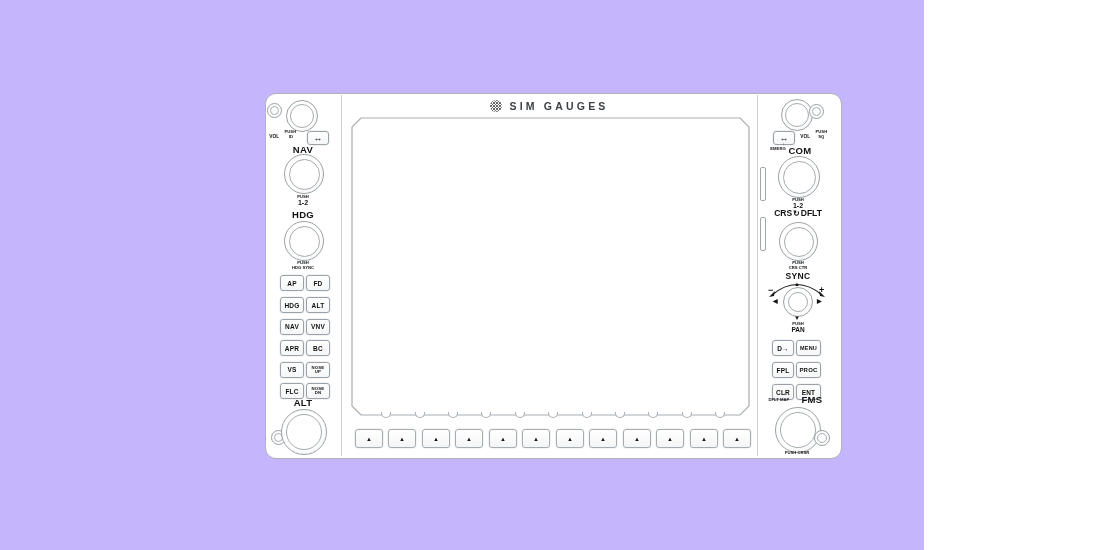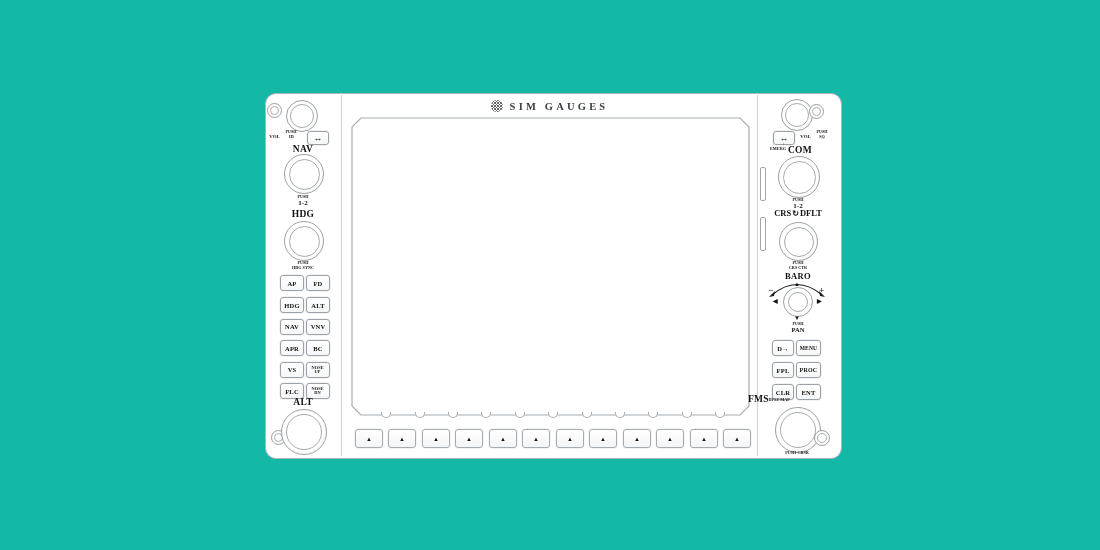--- a/index.html
+++ b/index.html
@@ -1,17 +1,17 @@
 <!DOCTYPE html>
 <html><head>
 <meta charset="utf-8">
 <style>
   html,body{margin:0;padding:0;background:#ffffff;}
-  .stage{position:relative;width:1100px;height:550px;background:#14b8a6;overflow:hidden;
-         font-family:Liberation Serif, serif;color:#111;}
+  .stage{position:relative;width:924px;height:550px;background:#c4b5fd;overflow:hidden;
+         font-family:Liberation Sans, sans-serif;color:#111;}
   .abs{position:absolute;}
   .device{left:265px;top:93px;width:575px;height:364px;border:1.5px solid #aeb4b8;border-radius:11px;background:#fff;}
   .seam{width:1px;background:#cdd1d4;top:95px;height:361px;}
   .knob{border:1.4px solid #9ba1a6;border-radius:50%;background:radial-gradient(circle at 42% 36%,#ffffff 55%,#f1f2f3);}
   .knob-in{position:absolute;border:1.2px solid #a5abaf;border-radius:50%;background:#fff;}
   .screw{border:1px solid #9aa0a4;border-radius:50%;background:#fdfdfd;}
   .screw::after{content:"";position:absolute;inset:2px;border:1px solid #a7adb1;border-radius:50%;}
   .btn{border:1px solid #9ba1a6;border-radius:3px;background:linear-gradient(#ffffff,#f5f6f7);
        display:flex;align-items:center;justify-content:center;font-weight:bold;font-size:6.5px;
        letter-spacing:.2px;color:#111;box-shadow:0 0 0 .5px #e6e8ea;}
@@ -208,21 +208,21 @@
     <span class="lbl" style="font-size:8.5px;">CRS</span>
     <span class="lbl" style="font-size:8px;margin:0 1px;">↻</span>
     <span class="lbl" style="font-size:8.5px;">DFLT</span>
   </div>
   <div class="abs knob" style="left:779px;top:222px;width:37px;height:37px;">
     <div class="knob-in" style="inset:3.5px;"></div>
   </div>
   <div class="abs lbl t4 ctr" style="left:778px;top:260px;width:40px;">PUSH</div>
   <div class="abs lbl t4 ctr" style="left:778px;top:265px;width:40px;">CRS CTR</div>
 
-  <div class="abs lbl title" style="left:775px;top:271px;width:46px;font-size:8.5px;">BARO</div>
+  <div class="abs lbl title" style="left:775px;top:271px;width:46px;font-size:8.5px;">SYNC</div>
   <svg class="abs" style="left:766px;top:279px;" width="62" height="18" viewBox="0 0 62 18">
     <path d="M6,16 Q31,-5 56,16" fill="none" stroke="#1a1a1a" stroke-width="1.1"></path>
     <polygon points="3,18 9,12 8,17" fill="#1a1a1a"></polygon>
     <polygon points="59,18 53,12 54,17" fill="#1a1a1a"></polygon>
   </svg>
   <div class="abs lbl" style="left:768px;top:285px;font-size:9px;">−</div>
   <div class="abs lbl" style="left:819px;top:285px;font-size:9px;">+</div>
   <div class="abs lbl tri" style="left:794px;top:281px;">▲</div>
   <div class="abs lbl tri" style="left:773px;top:298px;">◀</div>
   <div class="abs lbl tri" style="left:817px;top:298px;">▶</div>
@@ -247,19 +247,19 @@
     </div>
   <div class="abs btn" style="left:772px;top:384px;width:20px;height:14px;">
       <span>CLR</span>
     </div>
   <div class="abs btn" style="left:796px;top:384px;width:23px;height:14px;">
       <span>ENT</span>
     </div>
 
   <div class="abs lbl t4 ctr" style="left:776px;top:391px;width:16px;">↑</div>
   <div class="abs lbl t4" style="left:764px;top:397px;">DFLT MAP</div>
-  <div class="abs lbl title" style="left:748px;top:394px;width:32px;text-align:left;">FMS</div>
+  <div class="abs lbl title" style="left:796px;top:394px;width:32px;text-align:center;">FMS</div>
   <div class="abs knob" style="left:775px;top:407px;width:44px;height:44px;">
     <div class="knob-in" style="inset:4px;"></div>
   </div>
   <div class="abs screw" style="left:814px;top:430px;width:14px;height:14px;"></div>
   <div class="abs lbl t4 ctr" style="left:775px;top:450px;width:44px;">PUSH CRSR</div>
 </div>
 
 </body></html>

